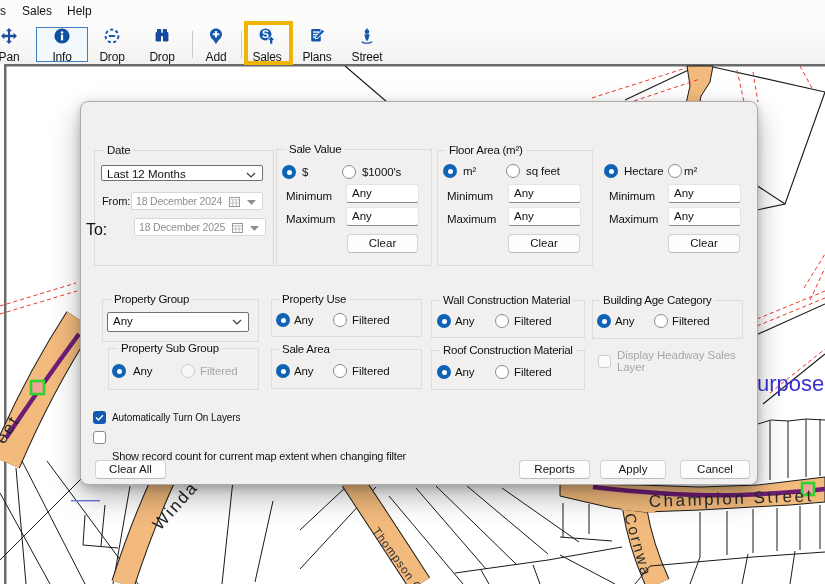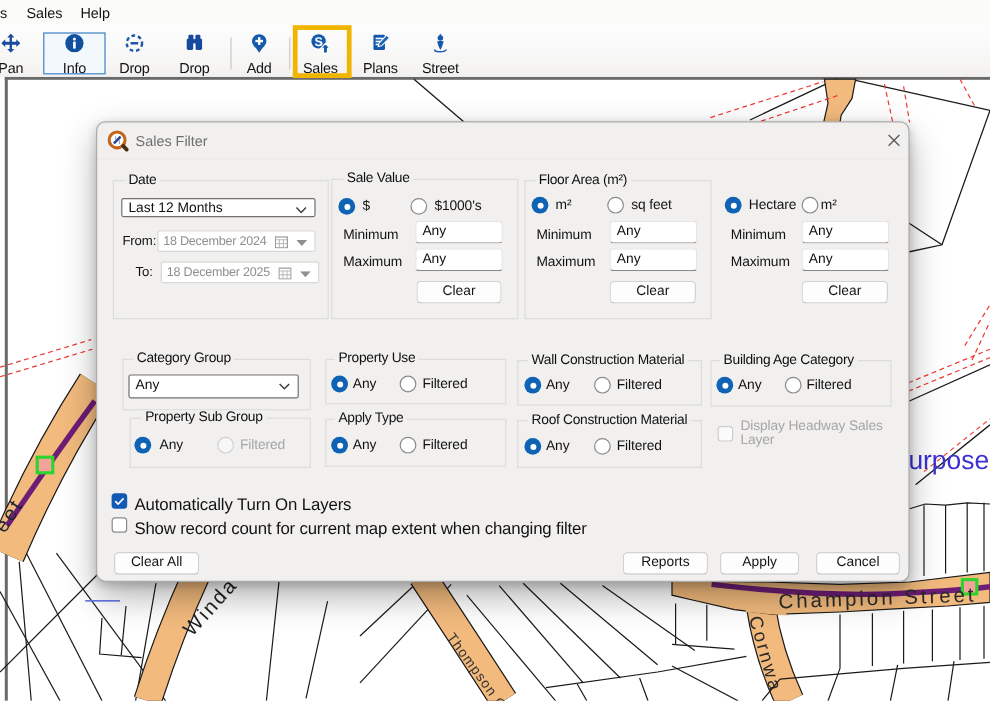--- a/index.html
+++ b/index.html
@@ -222,50 +222,38 @@
  <path d="M650 566 L635 584"></path>
  <path d="M563 503 L563 537"></path>
  <path d="M589 504 L589 534"></path>
  <path d="M560 537 L612 541"></path>
  <path d="M560 555 L615 584"></path>
 </g>
 
 <rect x="71" y="500" width="29" height="1.4" fill="#6a79e8"></rect>
 </svg>
 <div id="dlg">
-<div style="position:absolute;left:0;top:0;width:100%;height:30px;border-bottom:1px solid #e4e3e1;border-radius:8px 8px 0 0">
- <svg style="position:absolute;left:8px;top:6px" width="19" height="19" viewBox="0 0 19 19">
-  <circle cx="8.6" cy="8.6" r="6.6" fill="#fff" stroke="#c2651c" stroke-width="2.6"></circle>
-  <path d="M13.6 13.6 L16.6 16.6" stroke="#4a2c12" stroke-width="3.2" stroke-linecap="round"></path>
-  <path d="M5.9 11.5 L11.5 5.8" stroke="#1d3f8f" stroke-width="2"></path>
-  <path d="M7.3 5.5 L7.3 9 M10.6 8.6 L10.6 12" stroke="#9aa4b8" stroke-width="0.9"></path>
- </svg>
- <span style="position:absolute;left:32px;top:9px;font-size:12px;color:#6e6e6e">Sales Filter</span>
- <svg style="position:absolute;left:658px;top:9px" width="12" height="12" viewBox="0 0 12 12">
-        <path d="M1.5 1.5 L10.5 10.5 M10.5 1.5 L1.5 10.5" stroke="#5a5a5a" stroke-width="1.1"></path>
-      </svg>
-</div>
 
 <div class="grp" style="left:13px;top:48px;width:178px;height:114px">
       <span class="glab" style="left:9px">Date</span>
     </div>
 <div class="combo" style="left:20px;top:63px;width:162px;height:16px">Last 12 Months<svg width="10" height="6" viewBox="0 0 10 6">
         <path d="M1 1 L5 5 L9 1" stroke="#3c3c3c" stroke-width="1.2" fill="none"></path>
       </svg></div>
 <div class="lbl" style="left:21px;top:93px;font-size:11px">From:</div>
 <div class="dfield" style="left:50px;top:90px;width:132px;height:18px">18 December 2024
  <svg style="position:absolute;right:22px;top:3px" width="11" height="11" viewBox="0 0 11 11">
         <rect x="0.5" y="1.5" width="10" height="9" fill="#fff" stroke="#9a9a9a"></rect>
         <path d="M0.5 3.8 H10.5 M3.8 3.8 V10.5 M7.2 3.8 V10.5 M0.5 7 H10.5" stroke="#b5b5b5" stroke-width="0.8"></path>
       </svg>
  <svg style="position:absolute;right:6px;top:7px" width="9" height="5" viewBox="0 0 9 5">
         <path d="M0 0 H9 L4.5 5 Z" fill="#8f8f8f"></path>
       </svg>
 </div>
-<div class="lbl" style="left:32px;top:119px;font-size:11px">To:</div>
+<div class="lbl" style="left:5px;top:119px;font-size:16px">To:</div>
 <div class="dfield" style="left:53px;top:116px;width:132px;height:18px">18 December 2025
  <svg style="position:absolute;right:22px;top:3px" width="11" height="11" viewBox="0 0 11 11">
         <rect x="0.5" y="1.5" width="10" height="9" fill="#fff" stroke="#9a9a9a"></rect>
         <path d="M0.5 3.8 H10.5 M3.8 3.8 V10.5 M7.2 3.8 V10.5 M0.5 7 H10.5" stroke="#b5b5b5" stroke-width="0.8"></path>
       </svg>
  <svg style="position:absolute;right:6px;top:7px" width="9" height="5" viewBox="0 0 9 5">
         <path d="M0 0 H9 L4.5 5 Z" fill="#8f8f8f"></path>
       </svg>
 </div>
 
@@ -299,42 +287,42 @@
     <div class="lbl" style="left:543px;top:63px">Hectare</div>
 <div class="rad roff" style="left:587px;top:62px"></div>
     <div class="lbl" style="left:603px;top:63px">m²</div>
 <div class="lbl" style="left:528px;top:88px">Minimum</div>
 <div class="inp" style="left:587px;top:82px;width:73px;height:19px">Any</div>
 <div class="lbl" style="left:528px;top:111px">Maximum</div>
 <div class="inp" style="left:587px;top:105px;width:73px;height:19px">Any</div>
 <div class="btn" style="left:587px;top:132px;width:72px">Clear</div>
 
 <div class="grp" style="left:21px;top:197px;width:155px;height:41px">
-      <span class="glab" style="left:8px">Category Group</span>
+      <span class="glab" style="left:8px">Property Group</span>
     </div>
 <div class="combo" style="left:26px;top:210px;width:142px;height:20px">Any<svg width="10" height="6" viewBox="0 0 10 6">
         <path d="M1 1 L5 5 L9 1" stroke="#3c3c3c" stroke-width="1.2" fill="none"></path>
       </svg></div>
 <div class="grp" style="left:27px;top:246px;width:149px;height:40px">
       <span class="glab" style="left:9px">Property Sub Group</span>
     </div>
 <div class="rad ron" style="left:31px;top:262px"></div>
     <div class="lbl" style="left:52px;top:263px">Any</div>
 <div class="rad rdis" style="left:100px;top:262px"></div>
     <div class="lbl dis" style="left:119px;top:263px">Filtered</div>
 
 <div class="grp" style="left:190px;top:197px;width:149px;height:36px">
       <span class="glab" style="left:7px">Property Use</span>
     </div>
 <div class="rad ron" style="left:195px;top:211px"></div>
     <div class="lbl" style="left:213px;top:212px">Any</div>
 <div class="rad roff" style="left:252px;top:211px"></div>
     <div class="lbl" style="left:271px;top:212px">Filtered</div>
 <div class="grp" style="left:190px;top:247px;width:149px;height:38px">
-      <span class="glab" style="left:7px">Apply Type</span>
+      <span class="glab" style="left:7px">Sale Area</span>
     </div>
 <div class="rad ron" style="left:195px;top:262px"></div>
     <div class="lbl" style="left:213px;top:263px">Any</div>
 <div class="rad roff" style="left:252px;top:262px"></div>
     <div class="lbl" style="left:271px;top:263px">Filtered</div>
 
 <div class="grp" style="left:350px;top:198px;width:152px;height:36px">
       <span class="glab" style="left:8px">Wall Construction Material</span>
     </div>
 <div class="rad ron" style="left:356px;top:212px"></div>
@@ -355,21 +343,21 @@
 <div class="rad ron" style="left:516px;top:212px"></div>
     <div class="lbl" style="left:534px;top:213px">Any</div>
 <div class="rad roff" style="left:573px;top:212px"></div>
     <div class="lbl" style="left:591px;top:213px">Filtered</div>
 <div class="cb cbdis" style="left:517px;top:253px"></div>
 <div class="lbl dis" style="left:536px;top:248px;line-height:11.5px">Display Headway Sales<br>Layer</div>
 
 <div class="cb cbon" style="left:12px;top:309px"><svg width="13" height="13" viewBox="0 0 13 13">
         <path d="M3 6.6 L5.4 9 L10 4.3" stroke="#fff" stroke-width="1.4" fill="none"></path>
       </svg></div>
-<div class="lbl" style="left:31px;top:310px;font-size:14px">Automatically Turn On Layers</div>
+<div class="lbl" style="left:31px;top:310px;font-size:10px">Automatically Turn On Layers</div>
 <div class="cb cboff" style="left:12px;top:329px"></div>
-<div class="lbl" style="left:31px;top:330px;font-size:14px;letter-spacing:-0.15px">Show record count for current map extent when changing filter</div>
+<div class="lbl" style="left:31px;top:348px;font-size:11px;letter-spacing:-0.15px">Show record count for current map extent when changing filter</div>
 
 <div class="btn" style="left:14px;top:358px;width:71px">Clear All</div>
 <div class="btn" style="left:438px;top:358px;width:71px">Reports</div>
 <div class="btn" style="left:519px;top:358px;width:66px">Apply</div>
 <div class="btn" style="left:599px;top:358px;width:70px">Cancel</div>
 </div>
 
 </body></html>

